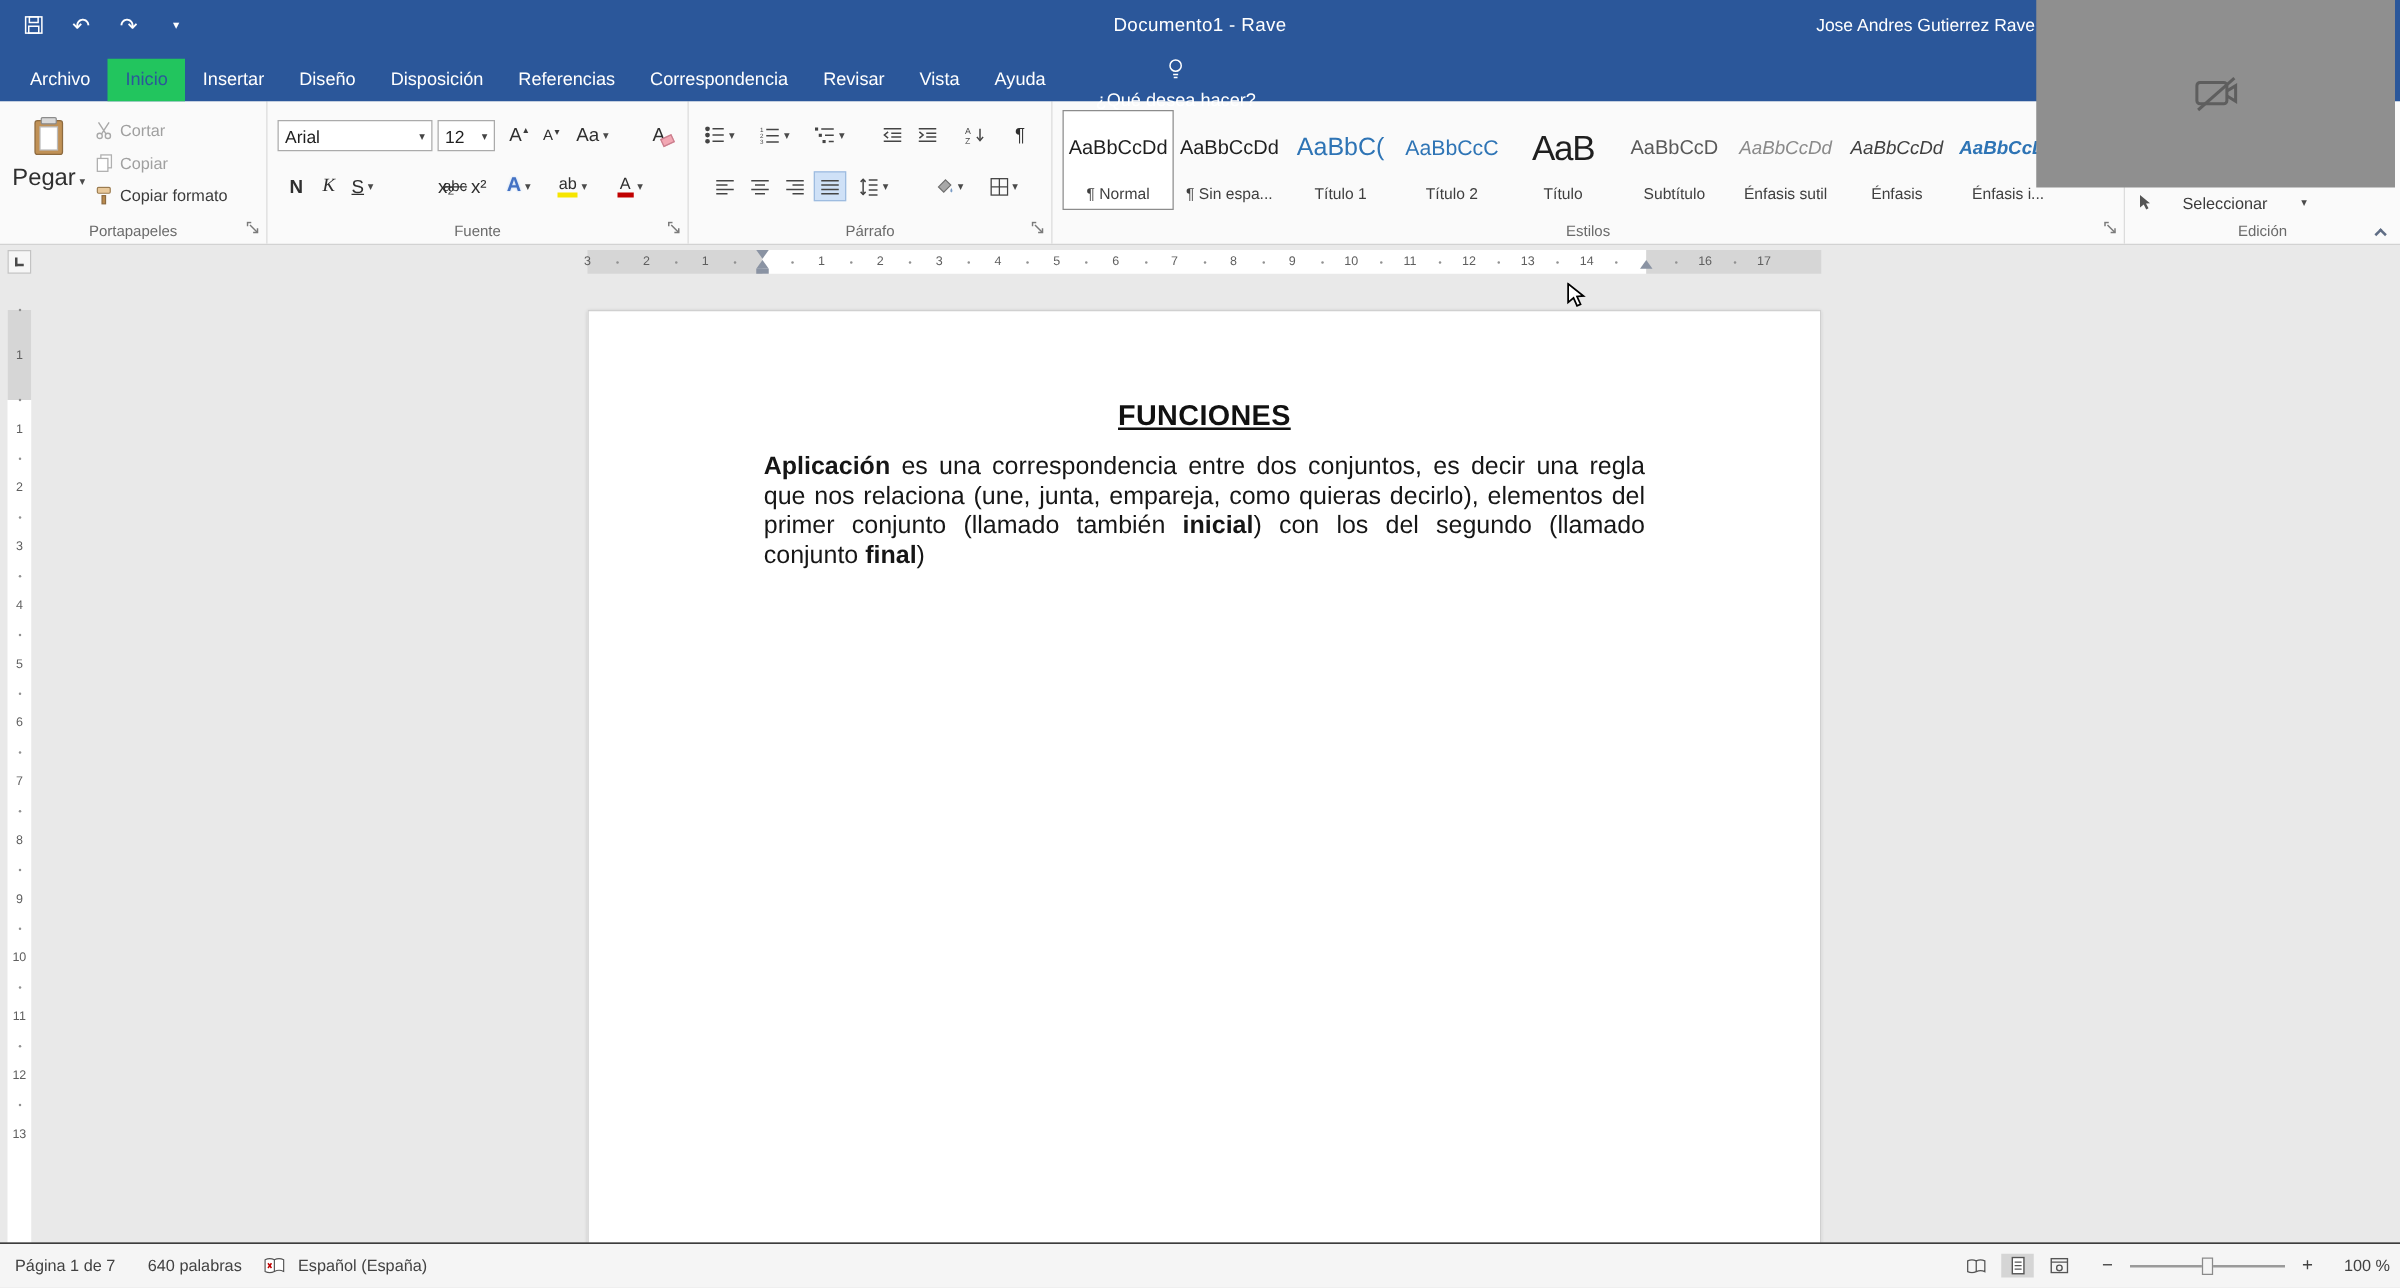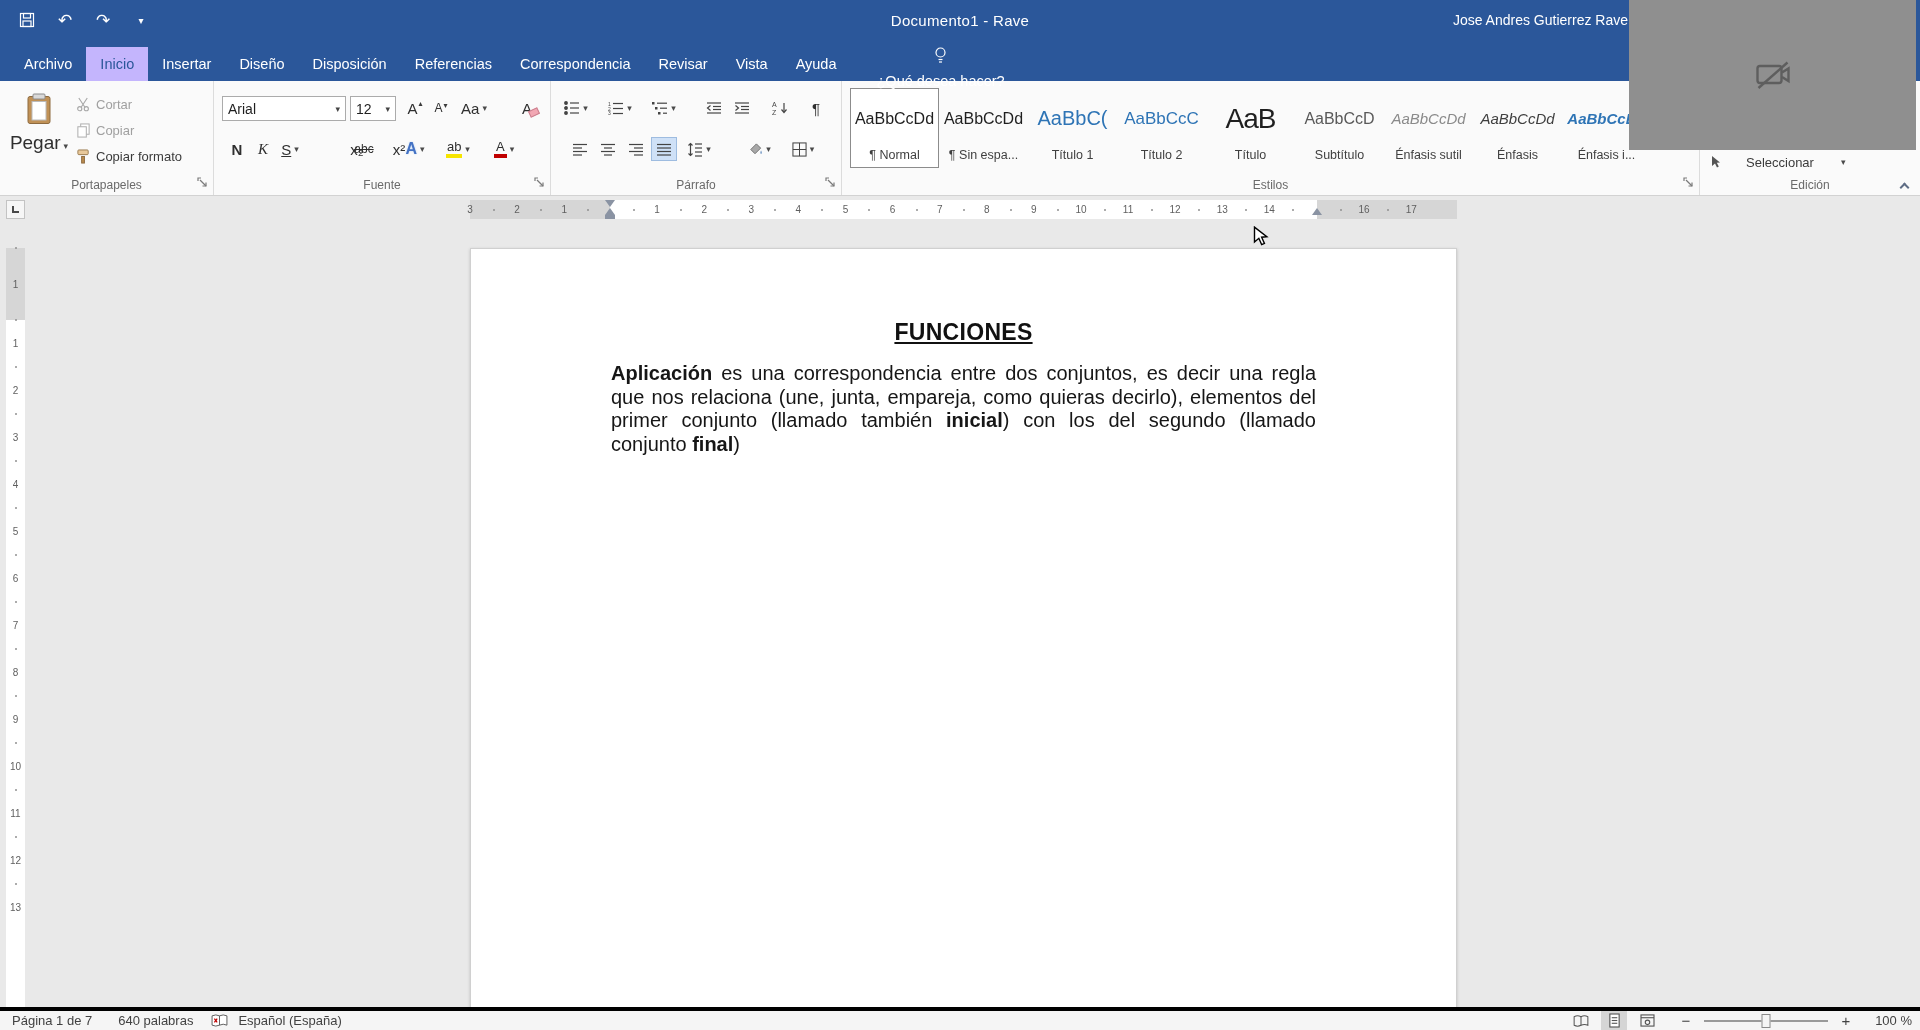--- a/index.html
+++ b/index.html
@@ -17,21 +17,21 @@
   .i-undo::before { content:"↶"; }
   .i-redo::before { content:"↷"; }
   .qat-more::before { content:"▾"; font-size:10px; }
   .win-title { position:absolute; left:0; right:0; top:0; height:40px; display:flex; align-items:center; justify-content:center; font-size:15px; letter-spacing:.3px; }
   .user-name { position:absolute; right:292px; top:0; height:40px; display:flex; align-items:center; font-size:14px; white-space:nowrap; }
 
   
   .tabrow { position:absolute; top:40px; left:0; right:0; height:41px; background:#2b579a; z-index:4; display:flex; align-items:flex-end; padding-left:10px; }
   .tabs { display:flex; align-items:flex-end; height:100%; }
   .tab { height:34px; display:flex; align-items:center; padding:0 14px; color:#fff; font-size:14.5px; white-space:nowrap; }
-  .tab.active { background:#c4b5fd; color:#2b579a; }
+  .tab.active { background:#22c55e; color:#2b579a; }
   .tellme { display:flex; align-items:center; gap:9px; color:#fff; font-size:14.5px; height:34px; margin-left:26px;flex-direction:column; }
 
   
   .ribbon { position:absolute; top:81px; left:0; right:0; height:115px; background:#fafafa; border-bottom:1px solid #d2d2d2; z-index:3; }
   .rgroup { position:absolute; top:0; height:100%; border-right:1px solid #dcdcdc; }
   .g-clip   { left:0;      width:214px; }
   .g-font   { left:214px;  width:337px; }
   .g-para   { left:551px;  width:291px; }
   .g-styles { left:842px;  width:858px; }
   .g-edit   { left:1700px; width:220px; border-right:none; }
@@ -54,21 +54,21 @@
   .c-size { left:136px; top:15px; width:46px; }
   .fmt { position:absolute; width:26px; height:24px; display:flex; align-items:center; justify-content:center; font-size:15px; color:#2f2f2f; border:1px solid transparent; }
   .active-toggle { background:#cfe1f7; border-color:#9ebce0; }
   .b-grow { left:188px; top:15px; } .b-grow::after { content:"▴"; font-size:8px; color:#3b3b3b; margin:-10px 0 0 1px; }
   .b-shrink { left:214px; top:15px; font-size:12px; } .b-shrink::after { content:"▾"; font-size:8px; color:#3b3b3b; margin:-6px 0 0 1px; }
   .b-case { left:242px; top:15px; width:36px; }
   .b-clear { left:300px; top:15px; }
   .b-clear .erase { position:relative; }
   .b-clear .erase::after { content:""; position:absolute; right:-7px; bottom:1px; width:8px; height:5px; background:#f2a7b3; border:1px solid #c97f8e; transform:rotate(-25deg); }
   .row2 { top:56px; }
-  .b-bold{left:10px;} .b-italic{left:36px;} .b-under{left:60px;width:32px;} .b-strike{left:96px;margin-left:41px;} .b-sub{left:130px;} .b-sup{left:172px;}
+  .b-bold{left:10px;} .b-italic{left:36px;} .b-under{left:60px;width:32px;} .b-strike{left:96px;margin-left:41px;} .b-sub{left:130px;} .b-sup{left:156px;}
   .b-fx{left:188px;} .b-hl{left:226px;width:36px;} .b-color{left:272px;width:36px;}
   .lt-b { font-weight:bold; }
   .lt-i { font-style:italic; font-family:"Liberation Serif", serif; }
   .lt-u { text-decoration:underline; }
   .lt-strike { text-decoration:line-through; font-size:12px; }
   .lt-fx { color:#4472c4; font-weight:bold; text-shadow:0 0 2px #b9d3f2; font-size:16px; }
   .stack { display:flex; flex-direction:column; align-items:center; line-height:1; }
   .stack .g { font-size:13px; }
   .bar-y { width:16px; height:4px; background:#f6e500; margin-top:1px; }
   .bar-r { width:13px; height:4px; background:#c00000; margin-top:1px; }
@@ -123,21 +123,21 @@
   .vcell .vn { font-size:10px; color:#5f5f5f; }
   .vmargin { height:72px; background:#d6d6d6; }
 
   
   .page { position:absolute; left:470px; top:248px; width:987px; height:760px; background:#fff; border:1px solid #d0d0d0; box-shadow:0 1px 3px rgba(0,0,0,.18); z-index:1; }
   .doc-heading { margin:70px 140px 0; text-align:center; font-size:23px; font-weight:bold; text-decoration:underline; color:#111; letter-spacing:.3px; }
   .doc-para { margin:16px 140px 0; font-size:20px; line-height:23.6px; text-align:justify; color:#161616; }
   .run.bold { font-weight:bold; }
 
   
-  .statusbar { position:absolute; left:0; right:0; bottom:0; height:23px; background:#f5f5f5; border-top:4px solid #000000; font-size:13px; color:#424242; z-index:5; }
+  .statusbar { position:absolute; left:0; right:0; bottom:0; height:36px; background:#f5f5f5; border-top:1px solid #000000; font-size:13px; color:#424242; z-index:5; }
   .sb-left { position:absolute; left:12px; top:0; height:100%; display:flex; align-items:center; }
   .sb-words { margin-left:26px; }
   .sb-spell { margin-left:18px; display:flex; }
   .sb-lang { margin-left:10px; }
   .sb-right { position:absolute; right:8px; top:0; height:100%; display:flex; align-items:center; gap:7px; }
   .viewbtn { width:26px; height:19px; display:flex; align-items:center; justify-content:center; }
   .viewbtn.active { background:#d5d5d5; }
   .zoom-out, .zoom-in { width:14px; text-align:center; color:#424242; font-size:15px; }
   .zoom-out::before { content:"−"; } .zoom-in::before { content:"+"; }
   .zoom-out { margin-left:12px; }

